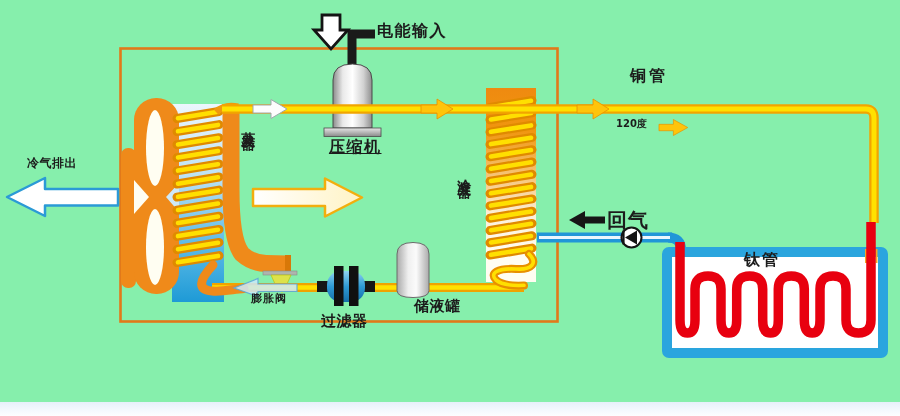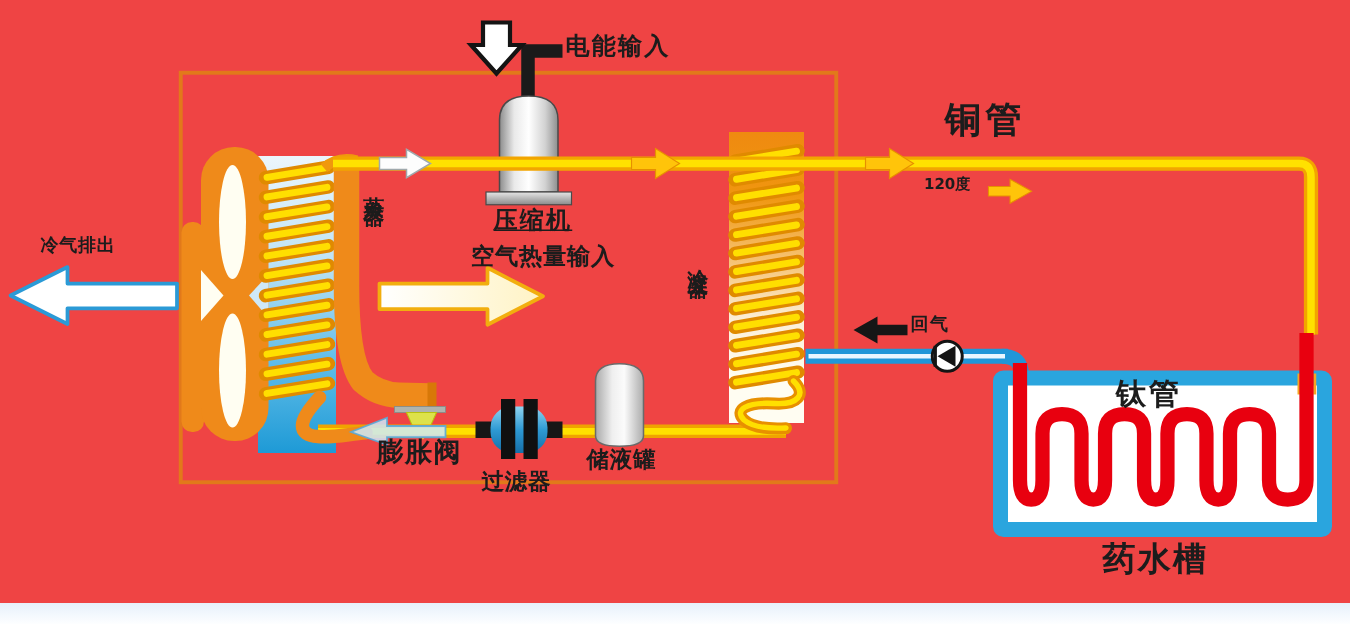--- a/index.html
+++ b/index.html
@@ -1,18 +1,18 @@
 <!DOCTYPE html>
 <html><head>
 <meta charset="utf-8">
 <style>
   html,body{margin:0;padding:0;}
   .stage{
     position:relative;width:900px;height:416px;overflow:hidden;
-    background:#ef4444;
+    background:#86efac;
     font-family:"DejaVu Sans","Liberation Sans",sans-serif;
   }
   .bottom-strip{
     position:absolute;left:0;bottom:0;width:900px;height:14px;
     background:linear-gradient(to bottom,#E7F0FA 0%,#F4F9FE 60%,#FDFEFF 100%);
   }
   svg{position:absolute;left:0;top:0;}
   .lbl{
     position:absolute;color:#1c1c1c;font-weight:600;white-space:nowrap;
     line-height:1.05;
@@ -194,26 +194,24 @@
     <g>
       <line x1="866" y1="249" x2="866" y2="263" stroke="#F5A623" stroke-width="2"></line>
       <line x1="876.5" y1="249" x2="876.5" y2="263" stroke="#F5A623" stroke-width="2"></line>
       <path d="M 680 242 L 680 320 Q 680 333 687.5 333 Q 695 333 695 320 L 695 289 Q 695 276 708 276 Q 721 276 721 289 L 721 320 Q 721 333 728.9 333 Q 736.7 333 736.7 320 L 736.7 289 Q 736.7 276 749.7 276 Q 762.7 276 762.7 289 L 762.7 320 Q 762.7 333 770.5 333 Q 778.3 333 778.3 320 L 778.3 289 Q 778.3 276 791.3 276 Q 804.3 276 804.3 289 L 804.3 320 Q 804.3 333 812.2 333 Q 820 333 820 320 L 820 289 Q 820 276 833 276 Q 846 276 846 289 L 846 320 Q 846 333 858.5 333 Q 871 333 871 320 L 871 222" fill="none" stroke="#E8000F" stroke-width="9.5"></path>
     </g>
   </svg>
 
   <div class="lbl" style="left:377px;top:23px;font-size:16px;letter-spacing:1.5px;">电能输入</div>
   <div class="lbl" style="left:329px;top:139px;font-size:16px;letter-spacing:1.5px;text-decoration:underline;">压缩机</div>
   <div class="lbl vert" style="left:241px;top:120px;font-size:14px;letter-spacing:3px;">蒸发器</div>
-  <div class="lbl" style="left:314px;top:163px;font-size:15.5px;letter-spacing:0.5px;">空气热量输入</div>
   <div class="lbl" style="left:27px;top:157px;font-size:12px;letter-spacing:0.5px;">冷气排出</div>
-  <div class="lbl" style="left:251px;top:293px;font-size:18px;letter-spacing:1px;text-align:center;">膨胀阀</div>
+  <div class="lbl" style="left:251px;top:293px;font-size:11px;letter-spacing:1px;text-align:center;">膨胀阀</div>
   <div class="lbl" style="left:321px;top:314px;font-size:15px;letter-spacing:0.5px;">过滤器</div>
-  <div class="lbl" style="left:391px;top:299px;font-size:15px;letter-spacing:0.5px;">储液罐</div>
+  <div class="lbl" style="left:414px;top:299px;font-size:15px;letter-spacing:0.5px;">储液罐</div>
   <div class="lbl vert" style="left:457px;top:168px;font-size:14px;letter-spacing:3px;">冷凝器</div>
-  <div class="lbl b" style="left:630px;top:68px;font-size:24px;letter-spacing:3px;">铜管</div>
+  <div class="lbl b" style="left:630px;top:68px;font-size:16px;letter-spacing:3px;">铜管</div>
   <div class="lbl" style="left:616px;top:119px;font-size:10px;">120度</div>
-  <div class="lbl" style="left:607px;top:210px;font-size:12px;letter-spacing:1px;">回气</div>
-  <div class="lbl b" style="left:744px;top:252px;font-size:20px;letter-spacing:2px;">钛管</div>
-  <div class="lbl b" style="left:735px;top:362px;font-size:22px;letter-spacing:1.5px;">药水槽</div>
+  <div class="lbl" style="left:607px;top:210px;font-size:20px;letter-spacing:1px;">回气</div>
+  <div class="lbl b" style="left:744px;top:252px;font-size:16px;letter-spacing:2px;">钛管</div>
 
   <div class="bottom-strip"></div>
 </div>
 
 </body></html>

